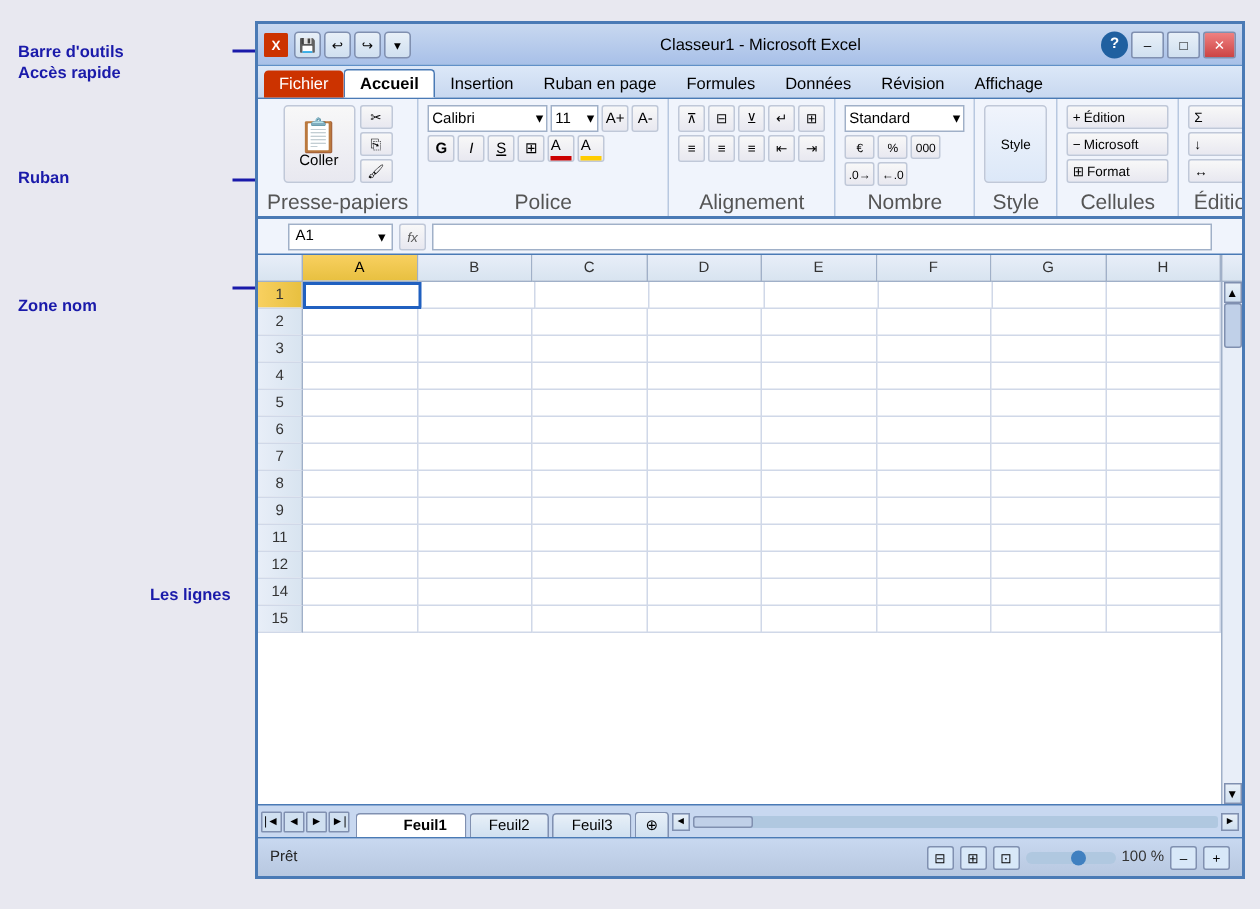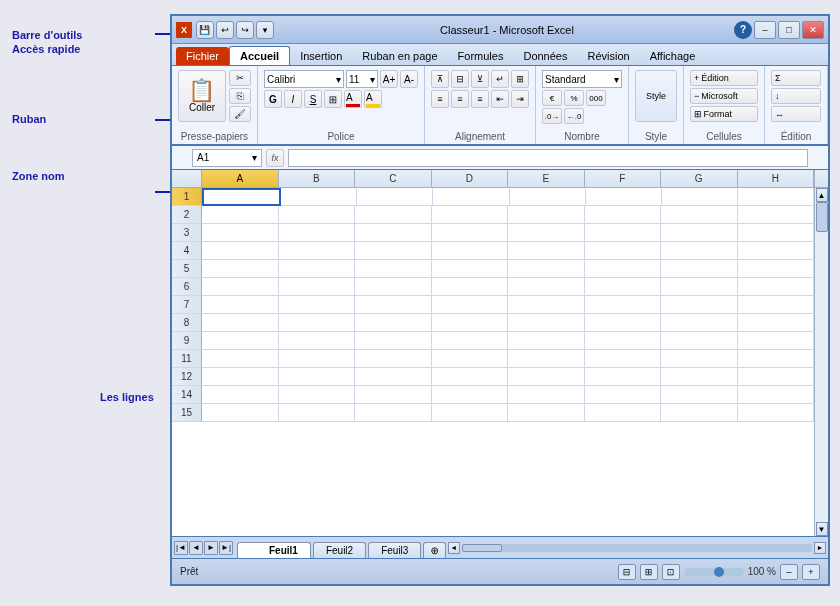--- a/index.html
+++ b/index.html
@@ -140,21 +140,21 @@
       padding: 4px 6px 2px 6px;
       min-width: fit-content;
     }
     .ribbon-group-content {
       display: flex;
       align-items: flex-start;
       gap: 3px;
       flex: 1;
     }
     .ribbon-group-label {
-      font-size: 10px;
+      font-size: 14px;
       color: #555;
       margin-top: 2px;
       text-align: center;
     }
 
     
     .paste-btn {
       width: 48px;
       height: 52px;
       background: linear-gradient(to bottom, #f8f8f8, #e8e8f0);
@@ -538,21 +538,21 @@
     .label-barre-outils {
       top: 28px;
       left: 12px;
       font-size: 11px;
     }
     .label-ruban {
       top: 112px;
       left: 12px;
     }
     .label-zone-nom {
-      top: 169px;
+      top: 197px;
       left: 12px;
     }
     .label-cellule {
       top: 290px;
       left: 250px;
     }
     .label-colonnes {
       top: 255px;
       left: 556px;
     }

